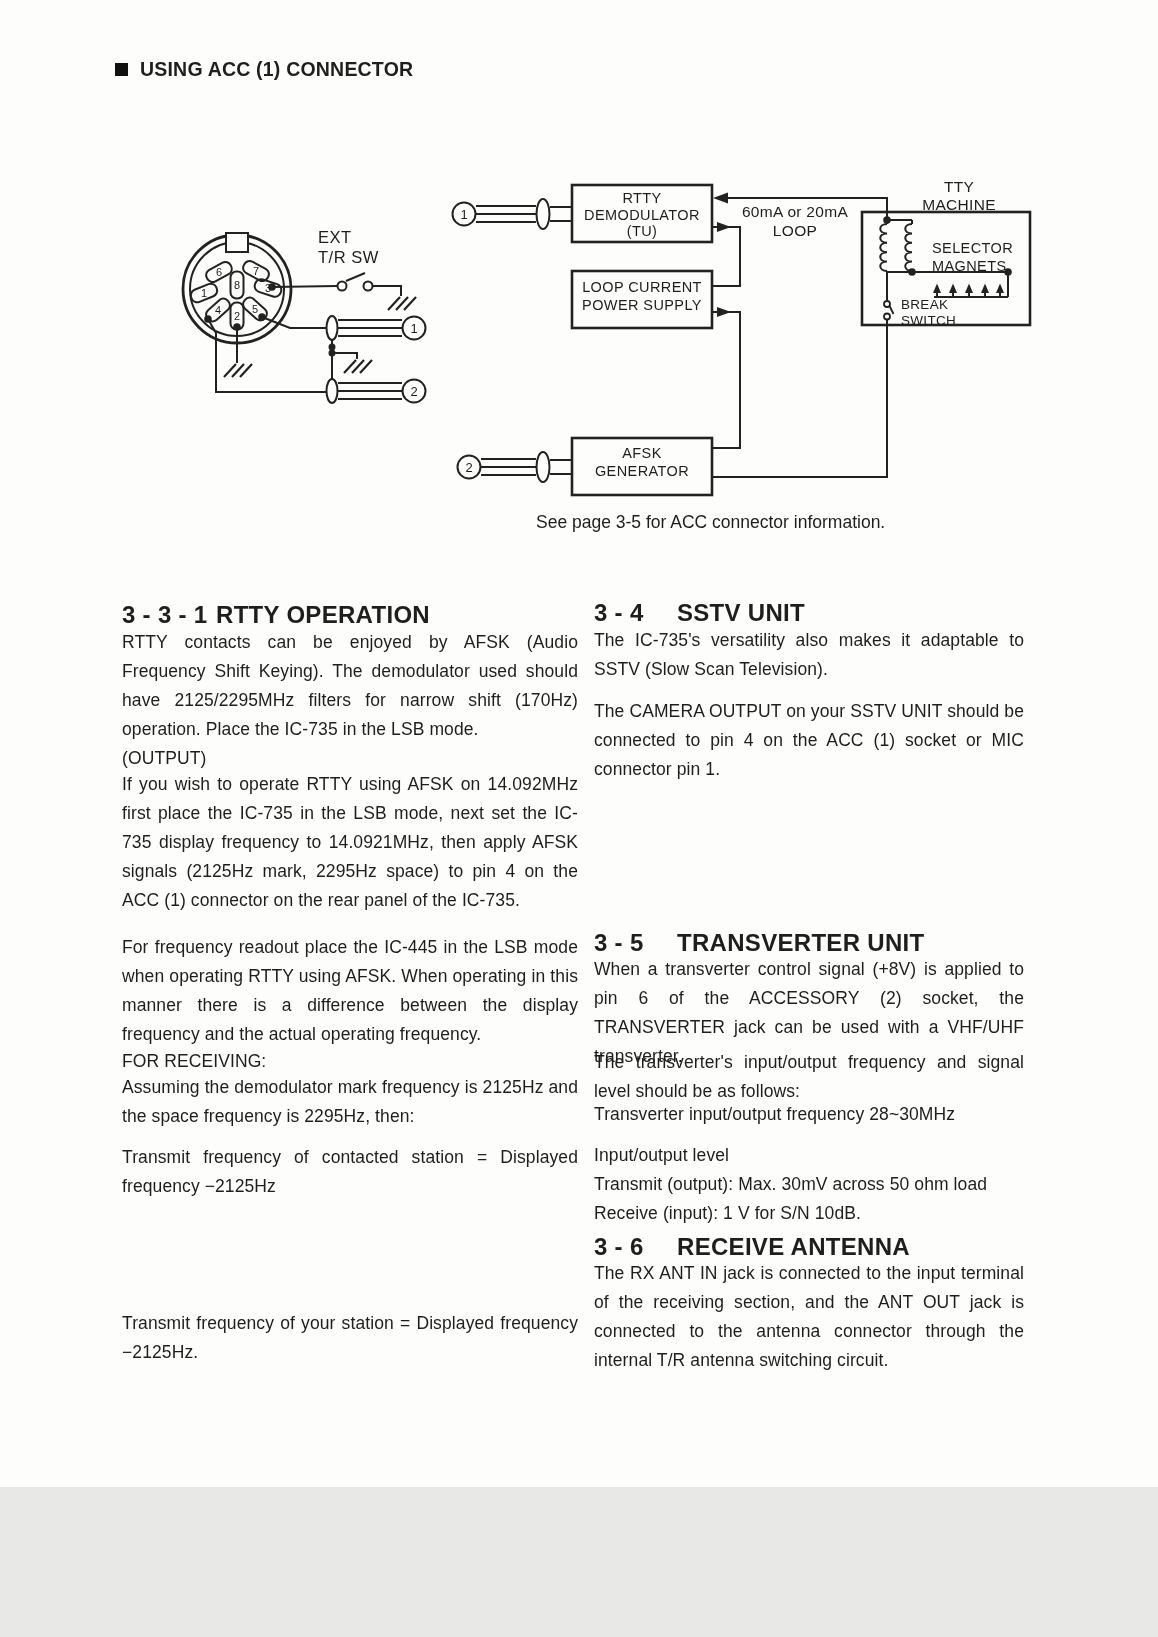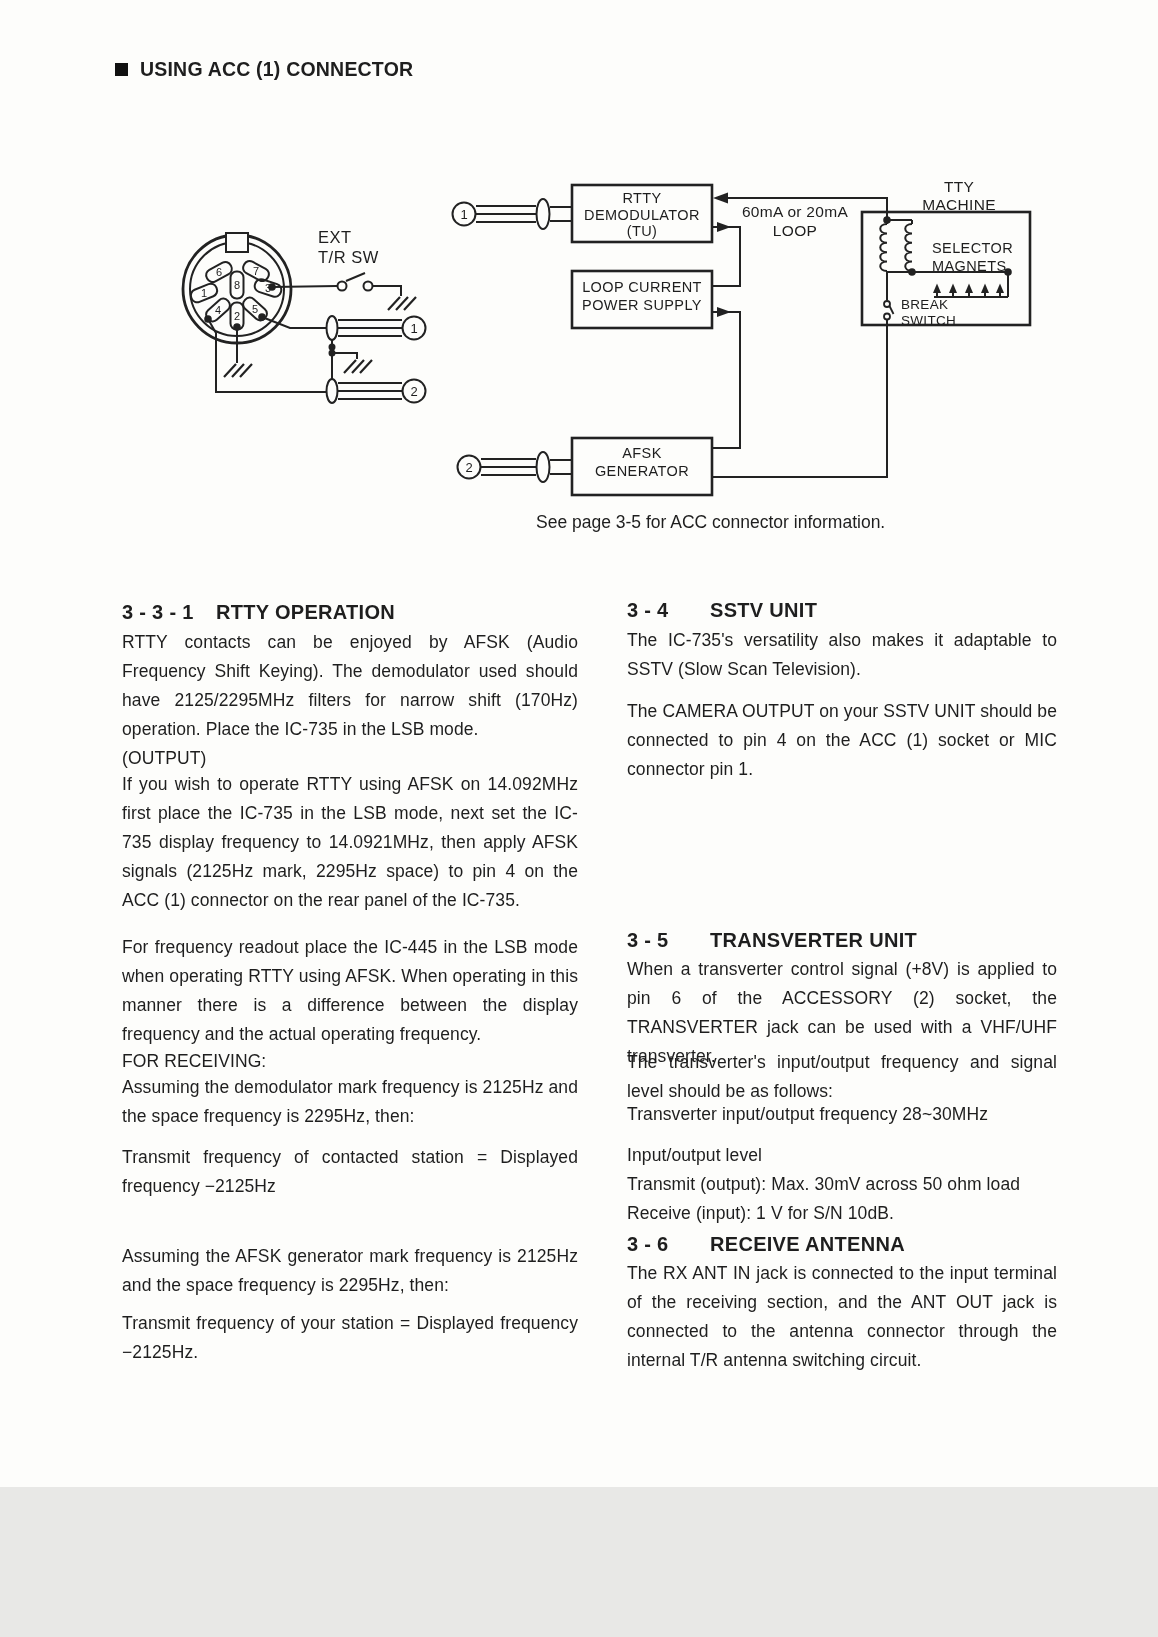--- a/index.html
+++ b/index.html
@@ -1,24 +1,24 @@
 <!DOCTYPE html>
 <html><head>
 <meta charset="utf-8">
 <style>
   html,body{margin:0;padding:0;background:#e8e8e6;}
   .page{position:relative;width:1158px;height:1487px;background:#fdfdfb;overflow:hidden;
         font-family:"Liberation Sans",sans-serif;color:#1e1e1e;}
   .tb{position:absolute;}
   .lc{left:122px;width:456px;}
-  .rc{left:627px;width:430px;}
+  .rc{left:594px;width:430px;}
   .body{font-size:17.5px;line-height:29px;letter-spacing:0.1px;}
   .j{text-align:justify;}
   .pre{white-space:pre-line;}
-  .h{font-weight:bold;font-size:20px;letter-spacing:0.3px;white-space:nowrap;}
+  .h{font-weight:bold;font-size:24px;letter-spacing:0.3px;white-space:nowrap;}
   .hn{display:inline-block;width:94px;}
   .hn.r{width:83px;}
   .pagehead{position:absolute;left:115px;top:58px;font-weight:bold;font-size:19.5px;
             letter-spacing:0.2px;display:flex;align-items:center;gap:12px;}
   .sq{display:inline-block;width:13px;height:13px;background:#111;}
   .caption{position:absolute;left:536px;top:512px;font-size:17.5px;white-space:nowrap;}
   .pagenum{position:absolute;left:0;top:1551px;width:1158px;text-align:center;
            font-size:20px;letter-spacing:1px;}
   svg{position:absolute;left:0;top:0;}
   svg text{font-family:"Liberation Sans",sans-serif;fill:#1e1e1e;stroke:none;}
@@ -212,21 +212,20 @@
   <div class="tb lc h" style="top:601px">
     <span class="hn">3 - 3 - 1</span><span>RTTY OPERATION</span>
   </div>
   <div class="tb lc body j" style="top:628px">RTTY contacts can be enjoyed by AFSK (Audio Frequency Shift Keying). The demodulator used should have 2125/2295MHz filters for narrow shift (170Hz) operation. Place the IC-735 in the LSB mode.</div>
   <div class="tb lc body" style="top:744px">(OUTPUT)</div>
   <div class="tb lc body j" style="top:770px">If you wish to operate RTTY using AFSK on 14.092MHz first place the IC-735 in the LSB mode, next set the IC-735 display frequency to 14.0921MHz, then apply AFSK signals (2125Hz mark, 2295Hz space) to pin 4 on the ACC (1) connector on the rear panel of the IC-735.</div>
   <div class="tb lc body j" style="top:933px">For frequency readout place the IC-445 in the LSB mode when operating RTTY using AFSK. When operating in this manner there is a difference between the display frequency and the actual operating frequency.</div>
   <div class="tb lc body" style="top:1047px">FOR RECEIVING:</div>
   <div class="tb lc body j" style="top:1073px">Assuming the demodulator mark frequency is 2125Hz and the space frequency is 2295Hz, then:</div>
   <div class="tb lc body j" style="top:1143px">Transmit frequency of contacted station = Displayed frequency −2125Hz</div>
-  <div class="tb lc body j" style="top:1242px">Assuming the AFSK generator mark frequency is 2125Hz and the space frequency is 2295Hz, then:</div>
   <div class="tb lc body j" style="top:1309px">Transmit frequency of your station = Displayed frequency −2125Hz.</div>
 
   <div class="tb rc h" style="top:599px">
     <span class="hn r">3 - 4</span><span>SSTV UNIT</span>
   </div>
   <div class="tb rc body j" style="top:626px">The IC-735's versatility also makes it adaptable to SSTV (Slow Scan Television).</div>
   <div class="tb rc body j" style="top:697px">The CAMERA OUTPUT on your SSTV UNIT should be connected to pin 4 on the ACC (1) socket or MIC connector pin 1.</div>
   <div class="tb rc h" style="top:929px">
     <span class="hn r">3 - 5</span><span>TRANSVERTER UNIT</span>
   </div>

